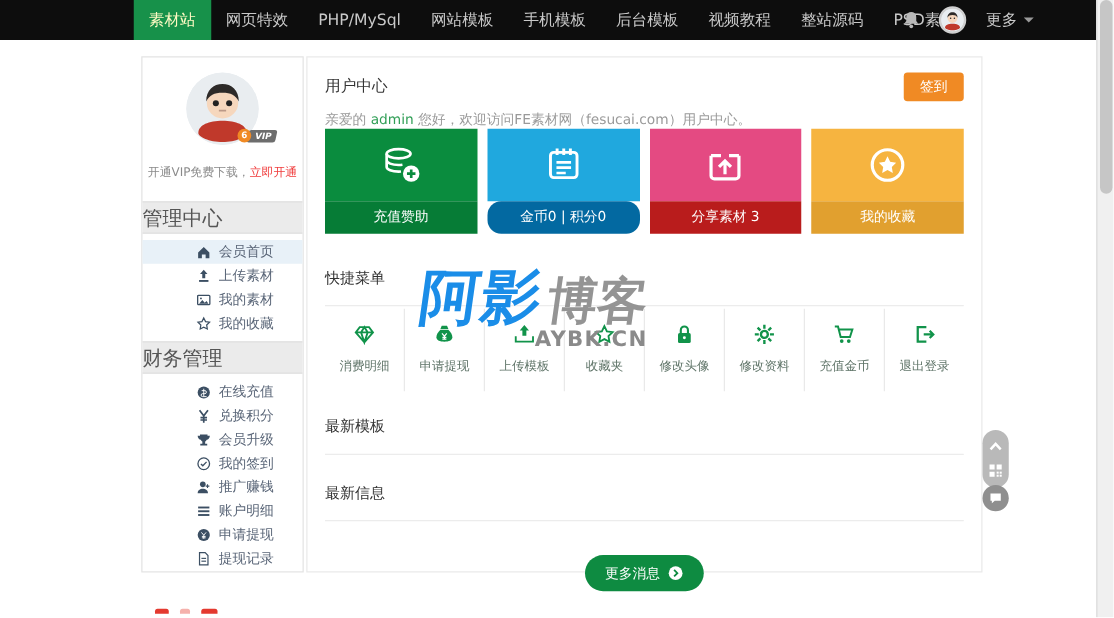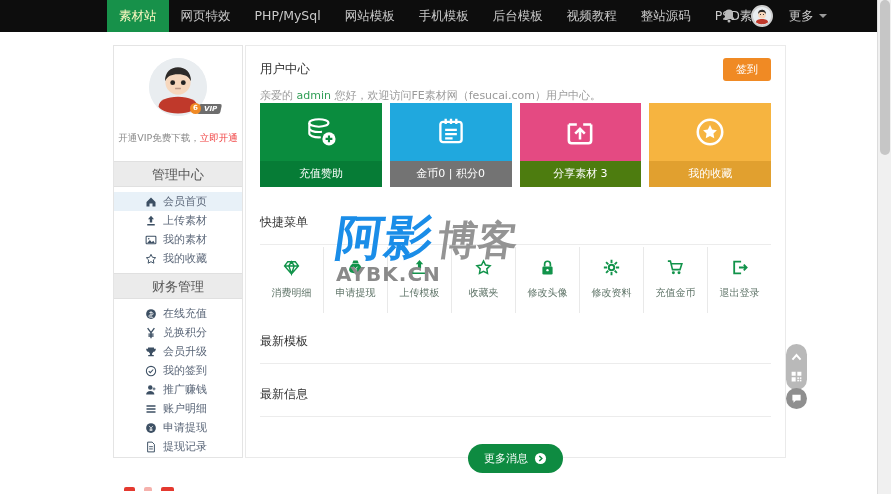--- a/index.html
+++ b/index.html
@@ -49,26 +49,26 @@
     width:11px; height:11px; border-radius:50%; background:#f08a24; color:#fff;
     font-size:7px; line-height:11px; text-align:center; font-weight:bold; z-index:2;
   }
   .vip-tag {
     background:#6d6d6d; color:#fff; font-size:7px; font-weight:bold;
     padding:1px 4px 1px 6px; margin-left:-3px; border-radius:2px; transform:skewX(-12deg);
   }
   .vip-line { font-size:9.5px; color:#8a8a8a; }
   .vip-link { color:#f03c3c; cursor:pointer; text-decoration:none; }
   .side-header {
-    height:26px; line-height:26px; text-align:center; background:#ebebeb;
-    color:#555; font-size:13px; border-top:1px solid #e0e0e0; border-bottom:1px solid #e0e0e0;
+    height:26px; line-height:26px; background:#ebebeb;
+    color:#555; font-size:16px; border-top:1px solid #e0e0e0; border-bottom:1px solid #e0e0e0;
   }
   .side-list { padding:5px 0; }
   .side-item {
-    display:flex; align-items:center; height:19px; padding-left:31px;
+    display:flex; align-items:center; height:19px; padding-left:43px;
     font-size:11px; color:#5a6678; cursor:pointer;font-family:Liberation Mono, monospace;
   }
   .side-item.active { background:#e8f1f8; }
   .side-item .sicon { width:12px; height:12px; margin-right:6px; color:#3c4f63; flex:0 0 auto; }
   
   .main-panel {
     position:absolute; left:245px; top:45px; width:541px; height:413px;
     background:#fff; border:1px solid #eaeaea; padding:12px 14px;
   }
   .main-header { display:flex; align-items:center; justify-content:space-between; }
@@ -96,21 +96,21 @@
     display:flex; align-items:center; gap:6px; margin:27px auto 0;
     background:#0e8b41; color:#fff; font-size:11px; border:none; border-radius:15px;
     padding:7px 16px; cursor:pointer;
   }
   .more-btn .micon { width:13px; height:13px; }
   
   .watermark { position:absolute; left:336px; top:206px; pointer-events:none; }
   .wm-row { display:flex; align-items:baseline; }
   .wm-primary { font-size:48px; font-weight:900; color:#1a8de8; transform:skewX(-8deg); letter-spacing:1px; }
   .wm-secondary { font-size:40px; font-weight:900; color:#949494; margin-left:4px; transform:skewX(-8deg); }
-  .wm-domain { text-align:left; font-size:20px; font-weight:800; color:#8a8a8a; letter-spacing:1px; margin-top:-8px; }
+  .wm-domain { text-align:right; font-size:17px; font-weight:800; color:#8a8a8a; letter-spacing:1px; margin-top:-8px; }
   
   .float-bar {
     position:absolute; left:786px; top:344px; width:21px; height:46px;
     background:#b9b9b9; border-radius:11px; display:flex; flex-direction:column;
     align-items:center; justify-content:space-evenly;
   }
   .float-bar .ficon { width:13px; height:13px; color:#fff; cursor:pointer; }
   .float-chat {
     position:absolute; left:786px; top:388px; width:21px; height:21px; border-radius:50%;
     background:#8f8f8f; display:flex; align-items:center; justify-content:center; cursor:pointer;
@@ -301,31 +301,31 @@
         <div class="card-footer" style="background-color: rgb(6, 124, 54);">充值赞助</div>
       </div>
       <div class="stat-card">
         <div class="card-body" style="background-color: rgb(32, 168, 222);">
           <svg width="34" height="34" viewBox="0 0 32 32">
             <rect x="6" y="6.5" width="20" height="19" rx="2.5" fill="none" stroke="#fff" stroke-width="2.2"></rect>
             <path d="M11 3.5v5M16 3.5v5M21 3.5v5" stroke="#fff" stroke-width="2.2"></path>
             <path d="M10.5 14h11M10.5 18h11M10.5 22h7" stroke="#fff" stroke-width="2"></path>
           </svg>
         </div>
-        <div class="card-footer" style="background-color: #737373;">金币0 | 积分0</div>
+        <div class="card-footer" style="background-color: #0369a1; border-radius: 11px;">金币0 | 积分0</div>
       </div>
       <div class="stat-card">
         <div class="card-body" style="background-color: rgb(228, 74, 130);">
           <svg width="34" height="34" viewBox="0 0 32 32">
             <path d="M5.5 9v15a2.5 2.5 0 0 0 2.5 2.5h16a2.5 2.5 0 0 0 2.5-2.5V9" fill="none" stroke="#fff" stroke-width="2.4"></path>
             <path d="M5.5 9h7.5M19 9h7.5" stroke="#fff" stroke-width="2.4"></path>
             <path d="M16 23v-9M11.5 17.5 16 13l4.5 4.5" fill="none" stroke="#fff" stroke-width="2.4"></path>
           </svg>
         </div>
-        <div class="card-footer" style="background-color: #4d7c0f;">分享素材 3</div>
+        <div class="card-footer" style="background-color: #b91c1c;">分享素材 3</div>
       </div>
       <div class="stat-card">
         <div class="card-body" style="background-color: rgb(246, 180, 64);">
           <svg width="34" height="34" viewBox="0 0 32 32">
             <circle cx="16" cy="16" r="11.5" fill="none" stroke="#fff" stroke-width="2.4"></circle>
             <path fill="#fff" d="M16 9.5l2 4.1 4.5.65-3.25 3.2.75 4.5L16 19.8l-4 2.15.75-4.5-3.25-3.2 4.5-.65z"></path>
           </svg>
         </div>
         <div class="card-footer" style="background-color: rgb(225, 160, 47);">我的收藏</div>
       </div>

